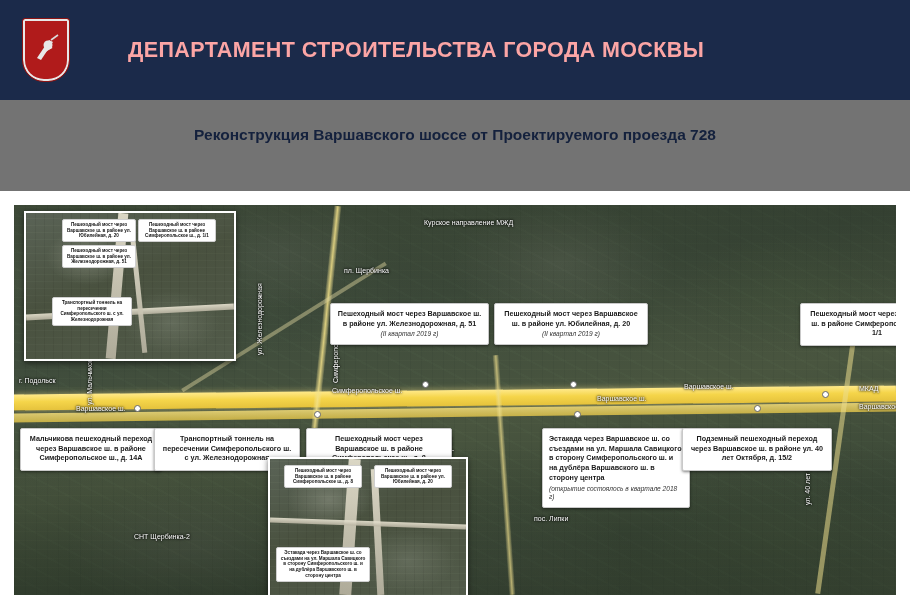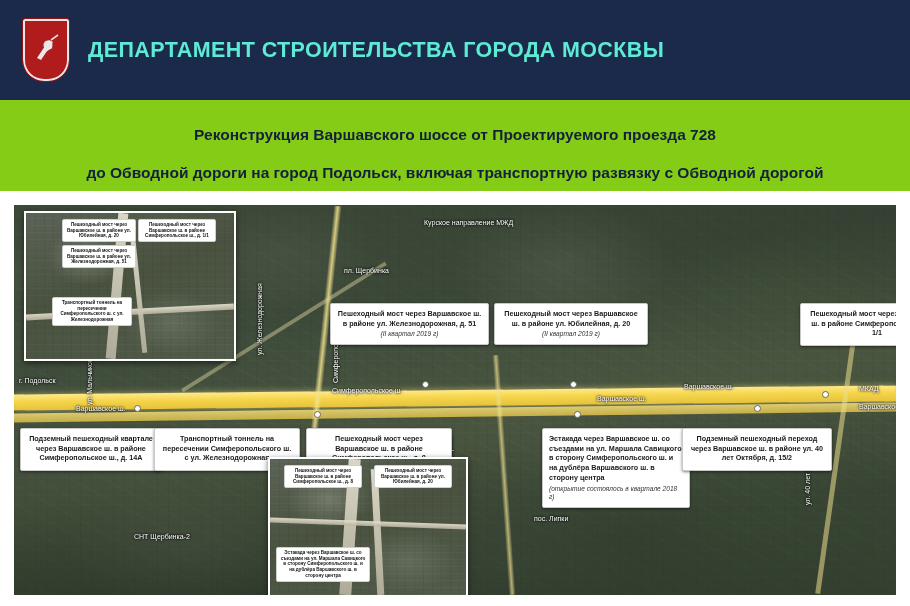--- a/index.html
+++ b/index.html
@@ -24,31 +24,32 @@
     border-radius:3px 3px 22px 22px;
     position:relative;
     box-shadow:0 0 0 2px #e8e8e8 inset;
     flex:none;
   }
   .emblem .rider{
     position:absolute;left:50%;top:48%;transform:translate(-50%,-50%);
     width:30px;height:34px;
   }
   .header-title{
-    color:#5eead4;
+    color:#fca5a5;
     font-size:21.5px;
     font-weight:bold;
     letter-spacing:0.4px;
+    margin-left:40px;
     white-space:nowrap;
   }
 
   
   .subtitle{
     position:absolute;left:0;top:100px;width:910px;height:91px;
-    background:#84cc16;
+    background:#737373;
     padding-top:14px;
     box-sizing:border-box;
   }
   .subtitle .line1{
     text-align:center;
     font-size:15.5px;
     font-weight:bold;
     color:#14213d;
     margin-top:12px;
   }
@@ -214,21 +215,20 @@
       <circle cx="17" cy="13" r="4.5" fill="#e8e8e8"></circle>
       <path d="M9 24 q5 -6 12 -9" stroke="#e8e8e8" stroke-width="2" fill="none"></path>
       <path d="M20 8 L27 3" stroke="#dcdcdc" stroke-width="1.6"></path>
     </svg>
   </div>
   <div class="header-title">ДЕПАРТАМЕНТ СТРОИТЕЛЬСТВА ГОРОДА МОСКВЫ</div>
 </div>
 
 <div class="subtitle">
   <div class="line1">Реконструкция Варшавского шоссе от Проектируемого проезда 728</div>
-  <div class="line2">до Обводной дороги на город Подольск, включая транспортную развязку с Обводной дорогой</div>
 </div>
 
 <div class="map">
   <div class="map-bg"></div>
   <div class="map-tex"></div>
   <div class="map-dark-top"></div>
   <div class="map-dark-bottom"></div>
 
   <div class="road-main"></div>
   <div class="road-main2"></div>
@@ -271,21 +271,21 @@
     <span>Пешеходный мост через Варшавское ш. в районе ул. Юбилейная, д. 20</span>
     <span class="note">(II квартал 2019 г)</span>
   </div>
 
   <div class="callout" style="left:786px;top:98px;width:140px;">
     <span>Пешеходный мост через Варшавское ш. в районе Симферопольское ш., д. 1/1</span>
     <span class="note"></span>
   </div>
 
   <div class="callout" style="left:6px;top:223px;width:128px;">
-    <span>Подземный пешеходный квартале через Варшавское ш. в районе Симферопольское ш., д. 14А</span>
+    <span>Мальчикова пешеходный переход через Варшавское ш. в районе Симферопольское ш., д. 14А</span>
     <span class="note"></span>
   </div>
 
   <div class="callout" style="left:140px;top:223px;width:132px;">
     <span>Транспортный тоннель на пересечении Симферопольского ш. с ул. Железнодорожная</span>
     <span class="note"></span>
   </div>
 
   <div class="callout" style="left:292px;top:223px;width:132px;">
     <span>Пешеходный мост через Варшавское ш. в районе Симферопольское ш., д. 8</span>

